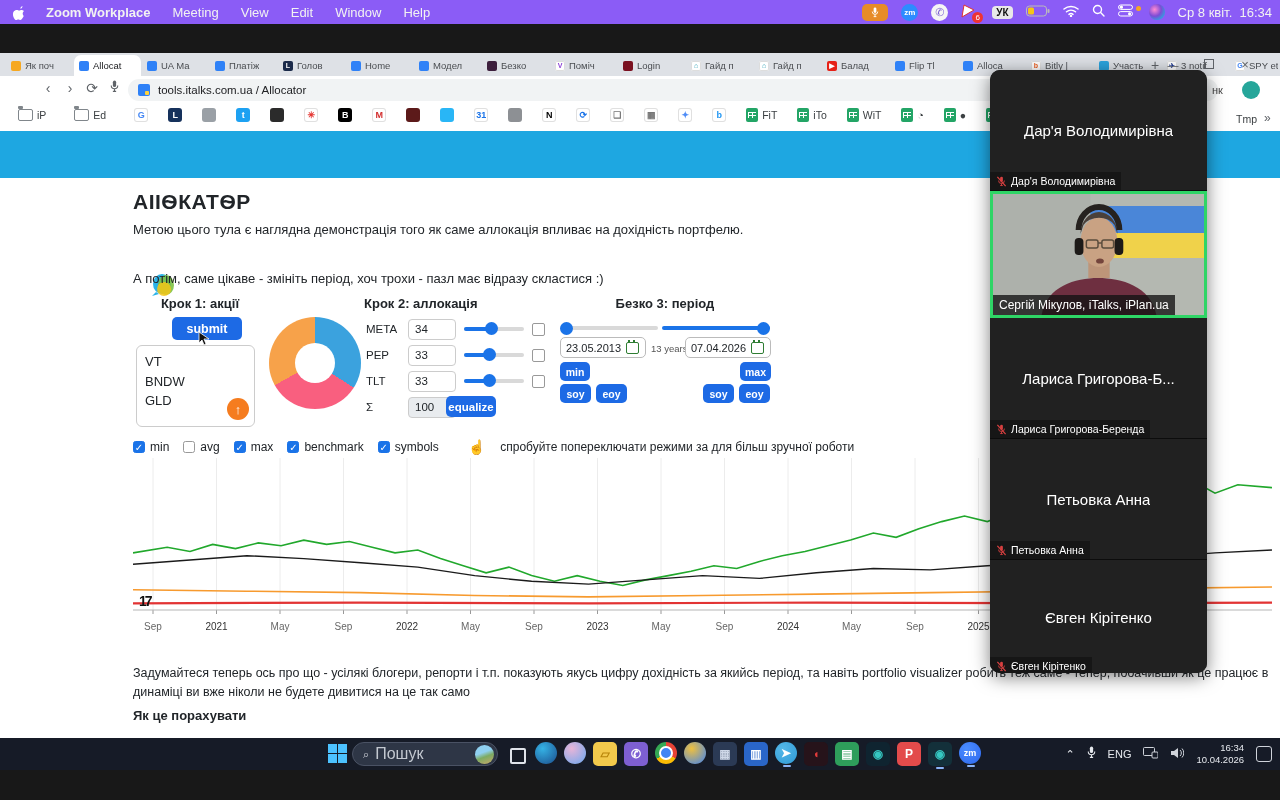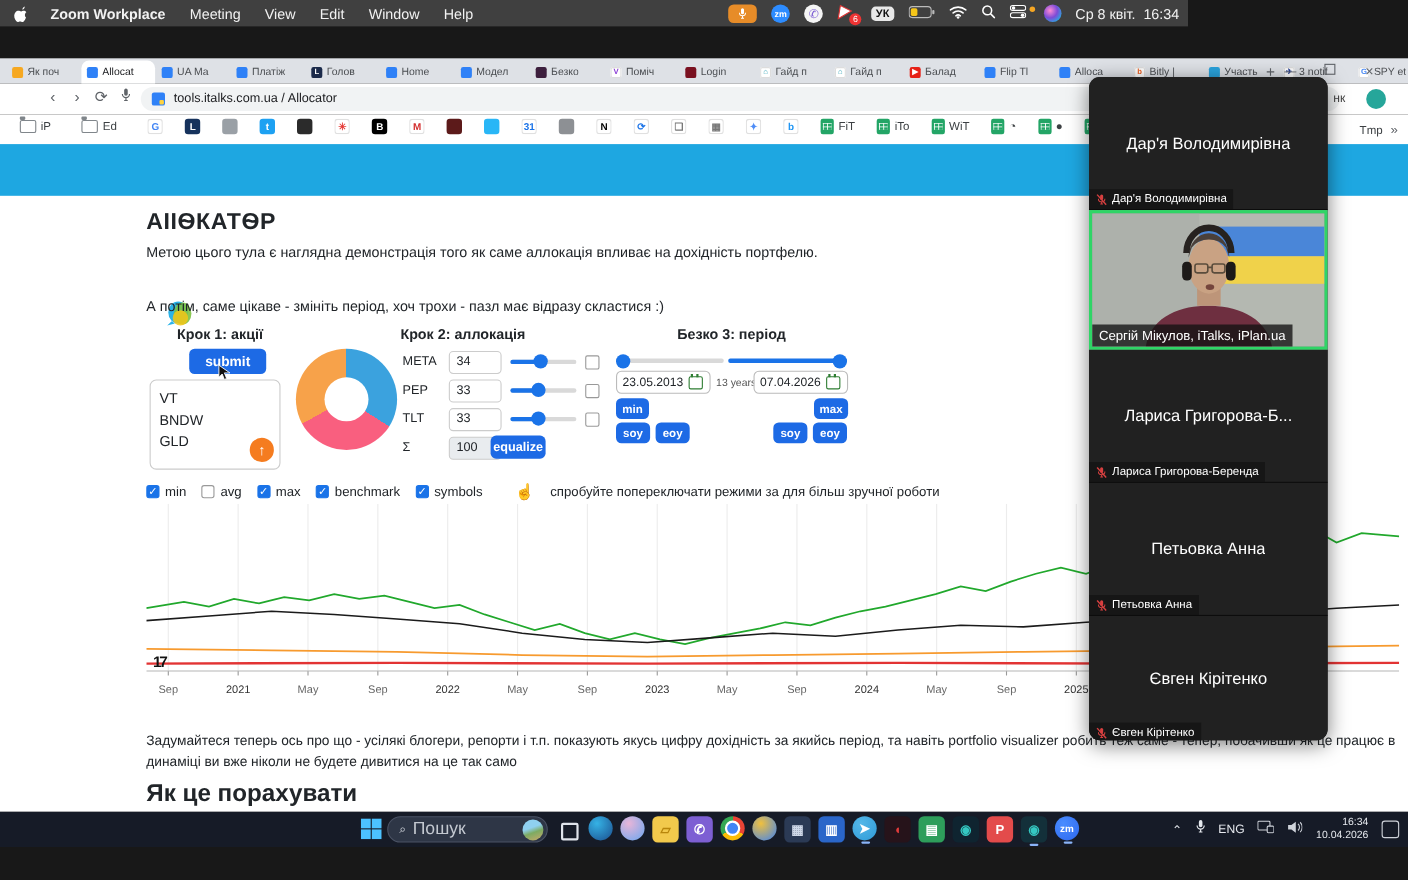--- a/index.html
+++ b/index.html
@@ -1,20 +1,20 @@
 <!DOCTYPE html>
 <html><head>
 <meta charset="utf-8">
 <style>
   html,body{margin:0;padding:0;background:#000}
   body{width:1280px;height:800px;font-family:"Liberation Sans",sans-serif}
   .screen{position:relative;width:1280px;height:800px;background:#181818;overflow:hidden}
 
   
-  .menubar{position:absolute;left:0;top:0;width:1080px;height:24px;background:#404040;color:#fff;
+  .menubar{position:absolute;left:0;top:0;width:1280px;height:24px;background:#8b5cf6;color:#fff;
            display:flex;font-size:13px}
   .mb-left{display:flex;align-items:center;gap:0;padding-left:12px}
   .mb-left .apple{margin-right:10px;display:flex;align-items:center}
   .mb-item{padding:0 11px;color:#f2f2f2}
   .mb-item.first{font-weight:bold}
   .mb-right{position:absolute;right:8px;top:0;height:24px;display:flex;align-items:center;gap:13px}
   .mb-mic{width:26px;height:17px;background:#e78c28;border-radius:5px;display:flex;align-items:center;justify-content:center}
   .mb-zm{width:17px;height:17px;border-radius:50%;background:#2d8cff;color:#fff;font-size:8px;font-weight:bold;
          display:flex;align-items:center;justify-content:center}
   .mb-viber{width:17px;height:17px;border-radius:50%;background:#f5f5f5;color:#7d5fd3;font-size:11px;
@@ -128,21 +128,21 @@
 
   .modes{position:absolute;left:133px;top:439px;display:flex;align-items:center;gap:14px;font-size:12px;color:#212529}
   .mode{display:flex;align-items:center;gap:5px}
   .mcb{width:12px;height:12px;border-radius:2.5px;border:1px solid #999;background:#fff;box-sizing:border-box}
   .mcb.on{background:#1a73e8;border-color:#1a73e8;color:#fff;font-size:10px;line-height:12px;text-align:center}
   .hand{color:#f0a429;font-size:14px;margin-left:16px}
   .hint{color:#212529}
 
   .chart{position:absolute;left:133px;top:458px;width:1139px;height:186px}
   .outro{position:absolute;left:133px;top:664px;width:1139px;font-size:12.5px;line-height:1.5;color:#212529}
-  .h2{position:absolute;left:133px;top:708px;font-size:22px;font-weight:bold;color:#212529}
+  .h2{position:absolute;left:133px;top:708px;font-size:13px;font-weight:bold;color:#212529}
 
   
   .taskbar{position:absolute;left:0;top:738px;width:1280px;height:32px;background:#161b27}
   .tb-start{position:absolute;left:328px;top:6px}
   .tb-search{position:absolute;left:352px;top:4px;width:146px;height:24px;background:#2e3646;border:1px solid #4a5264;
              border-radius:12px;display:flex;align-items:center;gap:6px;padding:0 3px 0 10px;box-sizing:border-box}
   .tb-search .q{color:#cfd3da;font-size:11px}
   .tb-search .ph{color:#c3c8d0;font-size:16px;flex:1}
   .tb-search .simg{width:19px;height:19px;border-radius:50%;background:linear-gradient(160deg,#8fd0f0 40%,#7dab62 60%,#caa96b)}
   .tb-apps{position:absolute;left:504px;top:4px;display:flex;gap:7px}

